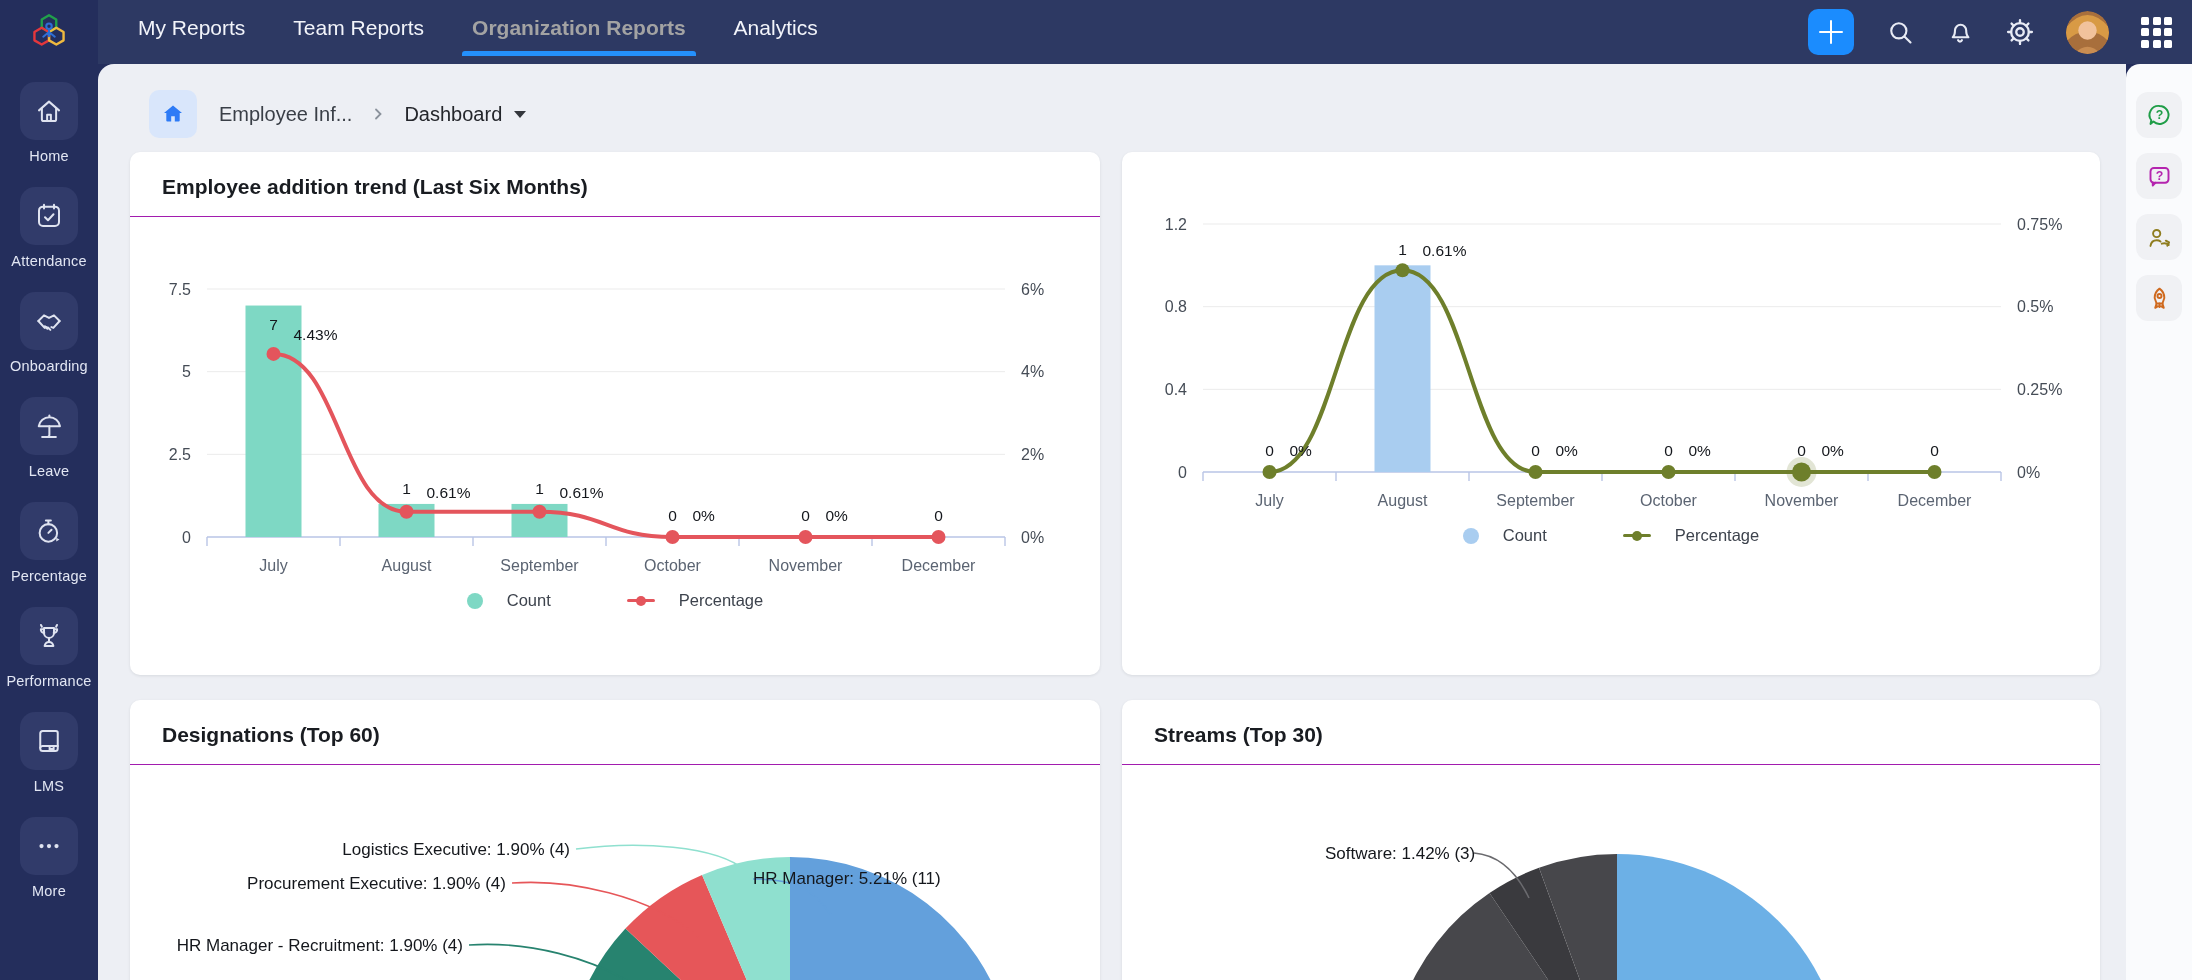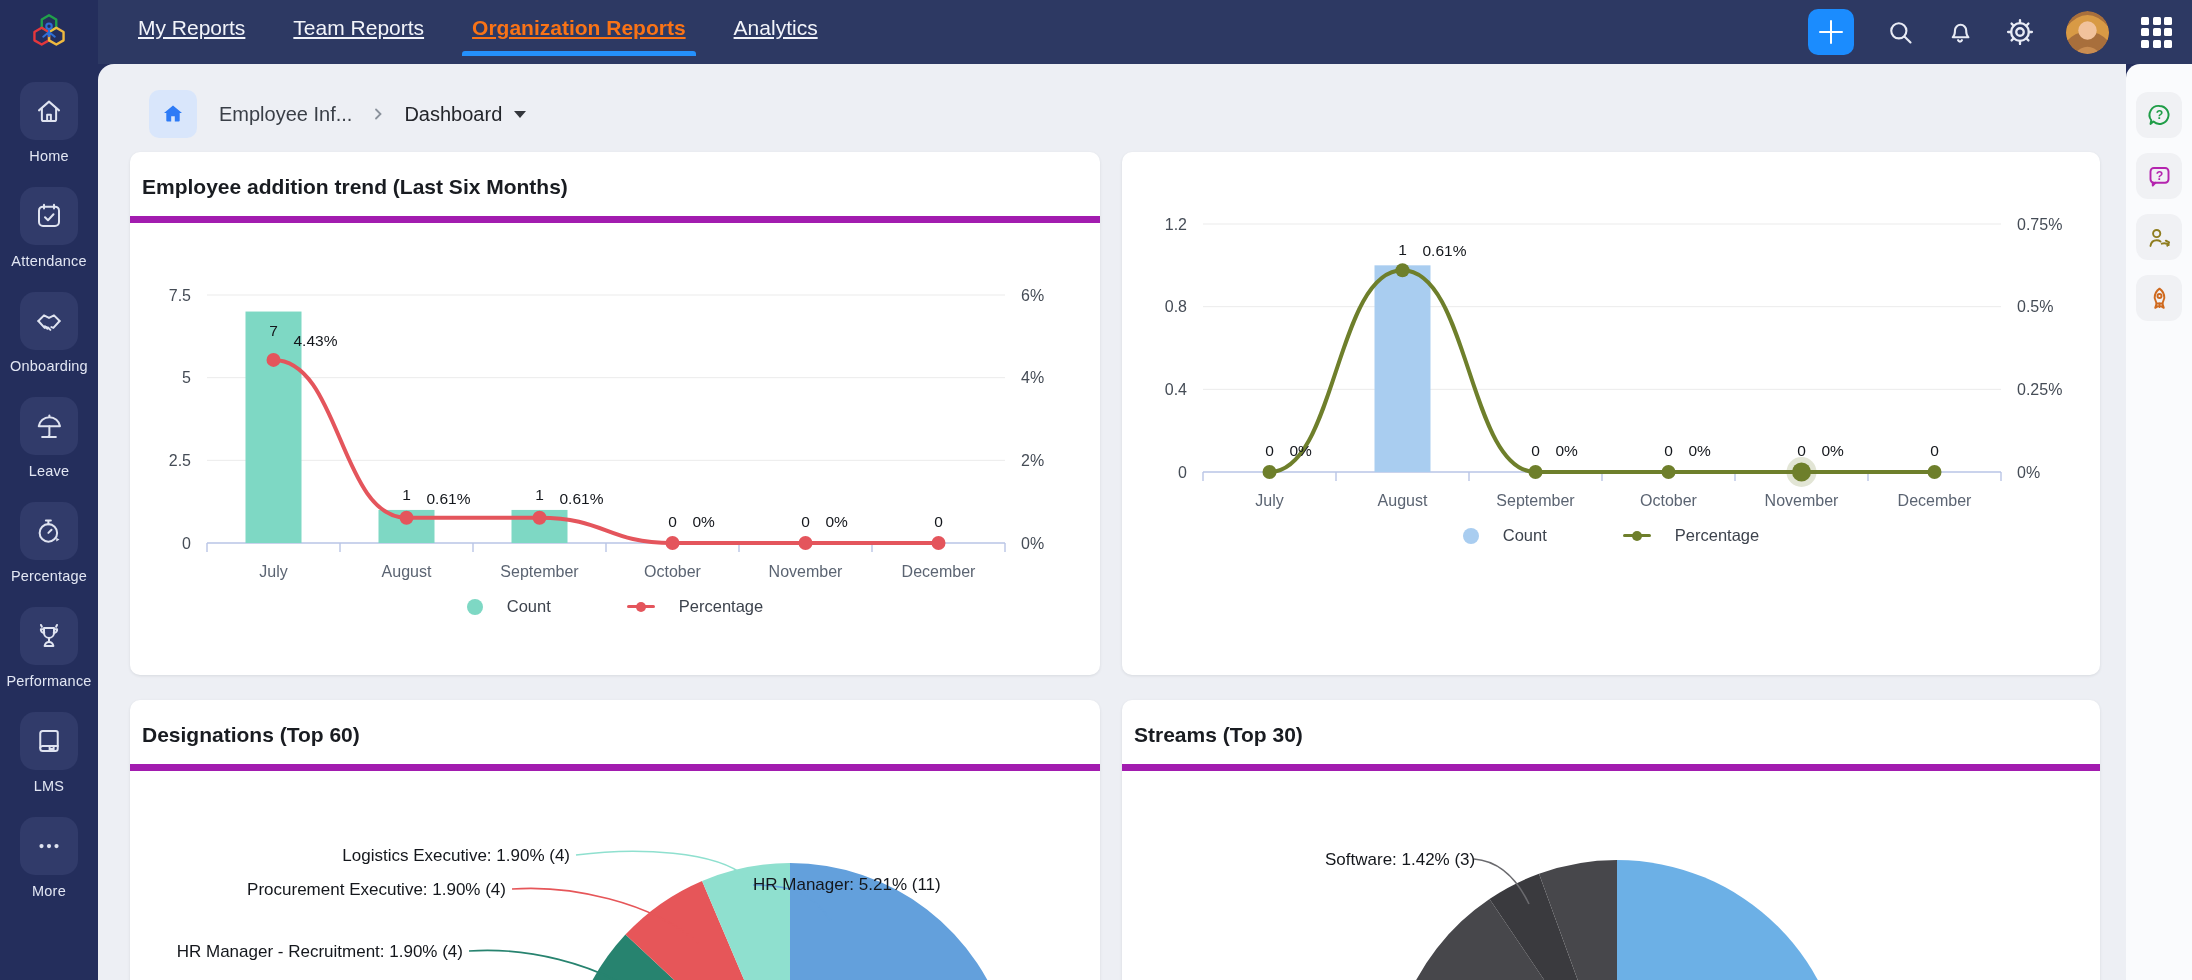--- a/index.html
+++ b/index.html
@@ -3,22 +3,22 @@
 <meta charset="utf-8">
 <style>
   * { margin:0; padding:0; box-sizing:border-box; }
   html,body { width:2192px; height:980px; overflow:hidden; font-family:"Liberation Sans",sans-serif; background:#242e5c; }
   body { display:grid; grid-template-columns:98px 2094px; grid-template-rows:64px 916px; }
 
   
   .logo-cell { background:#242e5c; display:flex; align-items:center; justify-content:center; }
   .topbar { background:#2d3963; display:flex; align-items:center; }
   .nav { display:flex; gap:48px; margin-left:40px; height:64px; }
-  .nav-item { position:relative; display:flex; align-items:center; height:56px; font-size:21px; font-weight:500; color:#f2f4fa; cursor:pointer; white-space:nowrap;text-decoration:underline; }
-  .nav-item.active { font-weight:600; color:#f97316; }
+  .nav-item { position:relative; display:flex; align-items:center; height:56px; font-size:21px; font-weight:500; color:#f2f4fa; cursor:pointer; white-space:nowrap; }
+  .nav-item.active { font-weight:600; color:#a3a3a3; }
   .nav-item.active::after { content:""; position:absolute; left:-10px; right:-10px; bottom:0; height:5px; background:#2490fc; border-radius:3px 3px 0 0; }
   .tb-actions { margin-left:auto; display:flex; align-items:center; gap:32px; padding-right:20px; }
   .plus-btn { width:46px; height:46px; border-radius:10px; background:#1b8cfe; border:none; position:relative; cursor:pointer; }
   .plus-btn::before, .plus-btn::after { content:""; position:absolute; background:#fff; border-radius:2px; }
   .plus-btn::before { width:24px; height:2.6px; left:11px; top:21.7px; }
   .plus-btn::after  { width:2.6px; height:24px; left:21.7px; top:11px; }
   .tb-ic { color:#e8ebf5; display:flex; cursor:pointer; }
   .avatar { width:43px; height:43px; border-radius:50%; overflow:hidden; cursor:pointer; flex:none; }
   .grid-ic { display:grid; grid-template-columns:repeat(3,8px); gap:3.5px; cursor:pointer; }
   .grid-ic span { width:8px; height:8px; background:#fff; border-radius:1.5px; }
@@ -41,21 +41,21 @@
   .crumb-module { margin-left:22px; font-size:20px; color:#3a3f47; cursor:pointer; }
   .crumb-sep { margin:0 18px; color:#8b929c; display:flex; }
   .crumb-page { font-size:20px; color:#24262b; font-weight:500; cursor:pointer; display:flex; align-items:center; }
   .caret { width:0; height:0; border-left:6px solid transparent; border-right:6px solid transparent; border-top:7px solid #33363c; margin-left:12px; }
 
   
   .cards { margin:0 26px 0 32px; display:grid; grid-template-columns:970px 978px; gap:25px 22px; }
   .card { background:#fff; border-radius:10px; box-shadow:0 1px 3px rgba(27,35,48,.10); overflow:hidden; }
   .card.combo-card { height:523px; }
   .card.pie-card { height:470px; }
-  .card-title { font-size:21px; font-weight:600; color:#191c21; padding:23px 12px 17px; border-bottom:7px solid #a21caf; }
+  .card-title { font-size:21px; font-weight:600; color:#191c21; padding:23px 32px 17px; border-bottom:1px solid #a21caf; }
   svg { font-family:"Liberation Sans",sans-serif; display:block; }
   .chart-svg { margin:2px auto 0; }
   .ax { font-size:16px; fill:#454c56; }
   .month { font-size:16px; fill:#5b6472; }
   .dl { font-size:15.5px; fill:#14171c; font-weight:500; }
   .callout { font-size:17px; fill:#14171c; font-weight:500; }
   .legend { display:flex; justify-content:center; gap:76px; margin-top:10px; }
   .legend-item { display:flex; align-items:center; gap:24px; font-size:16.5px; color:#3d434d; cursor:pointer; }
   .sw-dot { width:16px; height:16px; border-radius:50%; background:currentColor; display:inline-block; }
   .sw-line { width:28px; height:3.5px; background:currentColor; border-radius:2px; display:inline-flex; align-items:center; justify-content:center; }

